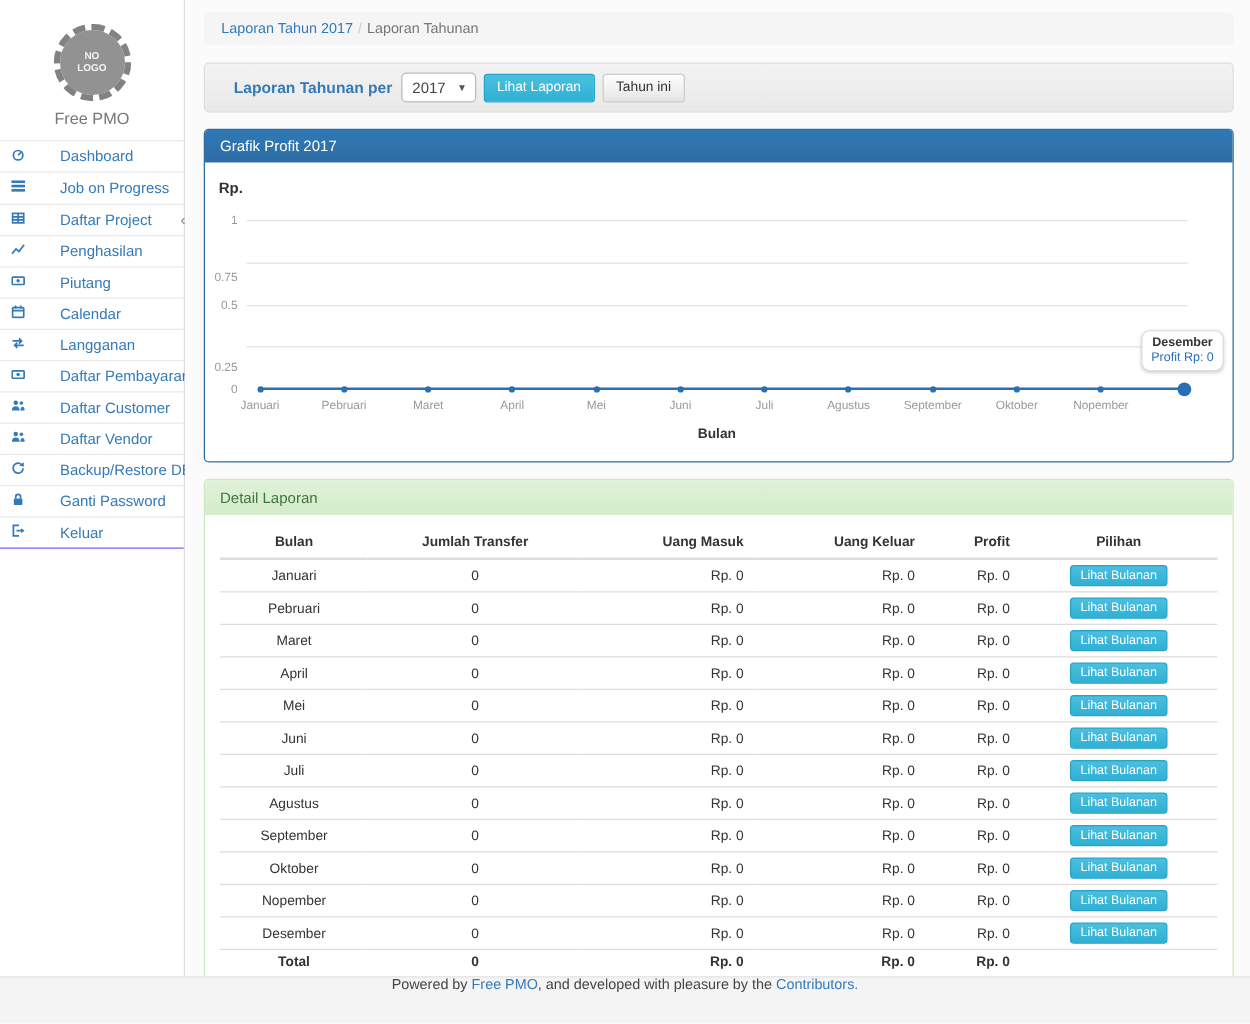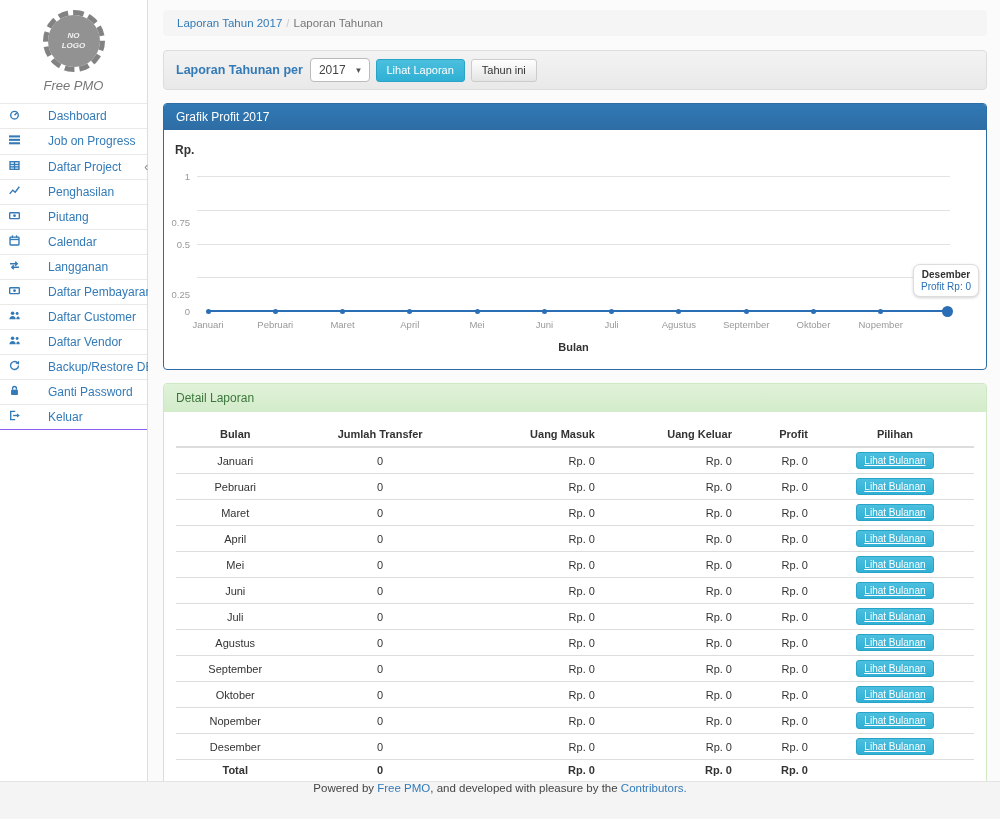--- a/index.html
+++ b/index.html
@@ -3,21 +3,21 @@
 <meta charset="utf-8">
 <style>
   * { margin:0; padding:0; box-sizing:border-box; }
   html,body { width:1000px; height:819px; overflow:hidden;
     font-family:"Liberation Sans","DejaVu Sans",sans-serif; background:#fff; color:#333; }
   .page { display:flex; flex-direction:column; height:819px; }
   .cols { display:flex; flex:1 1 auto; min-height:0; }
 
   
   .sidebar { width:148px; background:#fff; border-right:1px solid #ddd; flex:0 0 148px; }
-  .brand-block { padding:8px 0 10px; text-align:center;font-style:italic; }
+  .brand-block { padding:17px 0 10px; text-align:center; }
   .logo-outer { width:62px; height:62px; margin:2px auto 6px; border-radius:50%;
     border:5px dashed #828282; background:#929292; background-clip:padding-box;
     display:flex; align-items:center; justify-content:center; }
   .logo-text { color:#f2f2f2; font-size:8px; font-weight:bold; line-height:1.25; text-align:center; white-space:pre-line; }
   .brand-name { color:#777; font-size:13px; margin-top:4px; }
   .nav { list-style:none; }
   .nav li { display:flex; align-items:flex-start; padding:5px 8px 5px 9px; border-top:1px solid #e9e9e9;
     color:#337ab7; font-size:12px; cursor:pointer;gap:23px; }
   .nav li:last-child { border-bottom:1px solid #8b5cf6; }
   .nav-icon { width:16px; flex:0 0 16px; display:inline-flex; align-items:center; color:#337ab7; }
@@ -29,21 +29,21 @@
 
   
   .main { flex:1 1 auto; background:#fbfbfb; padding:10px 13px 0 15px; overflow:hidden; }
 
   .breadcrumb { background:#f5f5f5; border-radius:4px; padding:7px 14px; font-size:11.5px; margin-bottom:14px; }
   .breadcrumb a { color:#337ab7; text-decoration:none; }
   .crumb-sep { color:#ccc; padding:0 4px; }
   .crumb-current { color:#777;text-align:right; }
 
   .filter-bar { background:linear-gradient(#f3f3f3,#e9e9e9); border:1px solid #ddd; border-radius:4px;
-    padding:7px 12px; display:flex; align-items:center; margin-bottom:13px; }
+    padding:7px 23px; display:flex; align-items:center; margin-bottom:13px; }
   .filter-label { color:#337ab7; font-weight:bold; font-size:12.5px; margin-right:7px; }
   .select { background:#fff; border:1px solid #bbb; border-radius:4px; height:24px; padding:0 6px 0 8px;
     display:inline-flex; align-items:center; font-size:12px; color:#444; cursor:pointer; margin-right:6px; }
   .select .caret { font-size:8px; color:#555; margin-left:9px; }
   .btn { display:inline-flex; align-items:center; justify-content:center; border-radius:3px; font-size:11px;
     height:23px; padding:0 10px; cursor:pointer; }
   .btn-info { background:linear-gradient(#4cbfde,#2fb0d4); border:1px solid #28a4c9; color:#fff; margin-right:6px; }
   .btn-default { background:linear-gradient(#fff,#e4e4e4); border:1px solid #ccc; color:#333; }
 
   .panel { border-radius:4px; margin-bottom:13px; background:#fff; }
@@ -68,21 +68,21 @@
   .tt-title { font-size:10px; font-weight:bold; color:#333; white-space:nowrap; }
   .tt-value { font-size:10px; color:#2a6fb5; white-space:nowrap; margin-top:1px; }
 
   
   .detail-body { padding:10px 12px 16px; }
   table { width:100%; border-collapse:collapse; font-size:11px; }
   th { font-weight:bold; padding:6px 8px; border-bottom:2px solid #ddd; }
   td { padding:4px 8px; border-top:1px solid #ddd; }
   tr:first-child td { border-top:none; }
   .al-c { text-align:center; } .al-r { text-align:right; }
-  .btn-xs { height:17px; font-size:10px; padding:0 7px; margin:0;text-decoration:underline; }
+  .btn-xs { height:17px; font-size:10px; padding:0 7px; margin:0; }
   .total-row td { font-weight:bold; }
 
   
   .footer { flex:0 0 38px; background:#f4f4f4; border-top:1px solid #e3e3e3;
     display:flex; justify-content:center; font-size:11.5px; color:#444; }
   .footer a { color:#337ab7; text-decoration:none; }
 </style>
 </head>
 <body>
 

